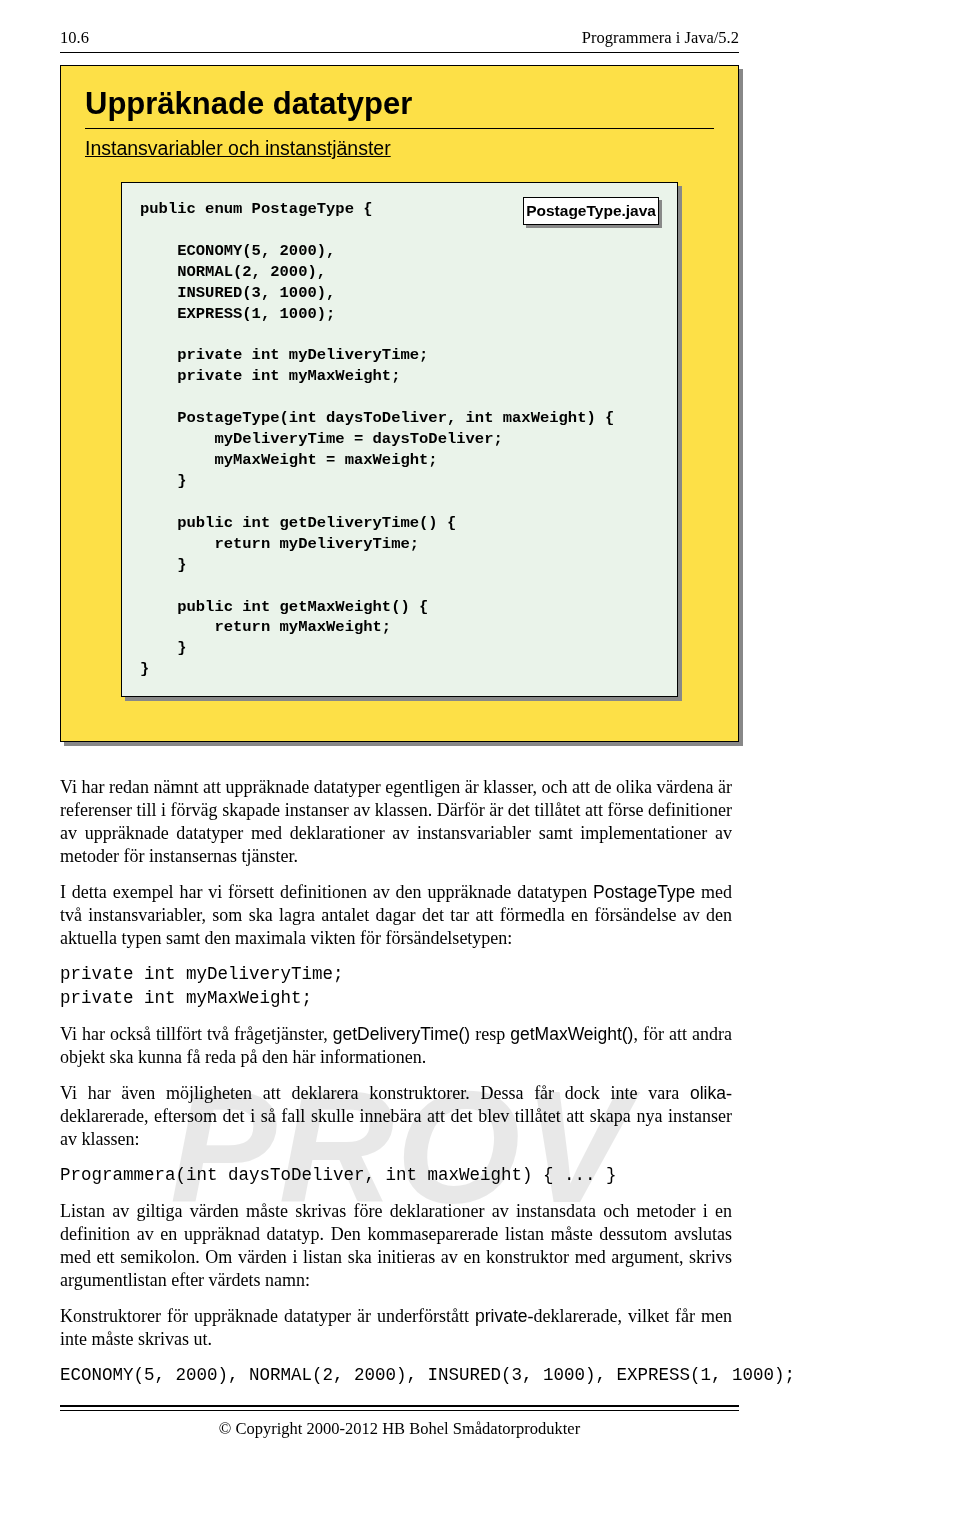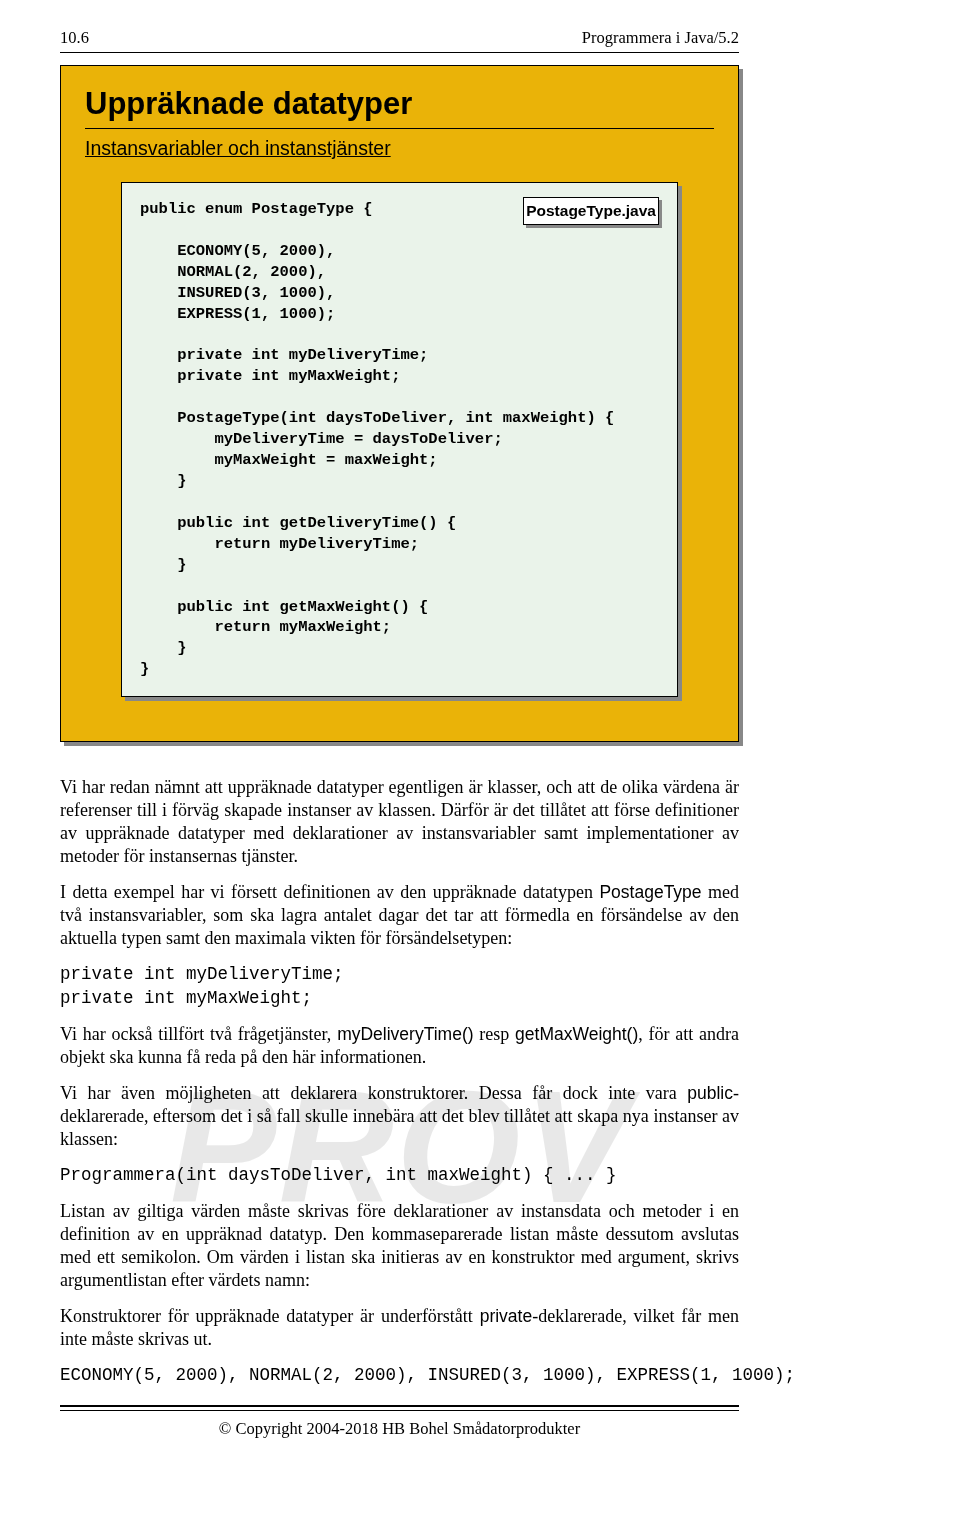--- a/index.html
+++ b/index.html
@@ -23,21 +23,21 @@
     margin-bottom: 4px;
   }
   .header-rule {
     border-bottom: 1.5px solid #000;
     margin-bottom: 12px;
   }
   .outer-panel {
     border: 1.5px solid #000;
     box-shadow: 4px 4px 0 #888;
     padding: 14px 24px 24px 24px;
-    background: #eab308;
+    background: #fde047;
     margin-bottom: 34px;
   }
   .panel-title {
     font-family: Arial, Helvetica, sans-serif;
     font-size: 31px;
     font-weight: bold;
     margin: 6px 0 6px 0;
   }
   .panel-hr {
     border: none;
@@ -74,21 +74,21 @@
     background: #fff;
     box-shadow: 3px 3px 0 #888;
     font-family: Arial, Helvetica, sans-serif;
     font-weight: bold;
     font-size: 15.5px;
     padding: 4px 2px;
   }
   .body-text p {
     font-size: 18px;
     line-height: 1.28;
-    margin: 0 0 13px 0;
+    margin: 0 7px 13px 0;
     text-align: justify;
   }
   .body-text .mono {
     font-family: Liberation Sans, sans-serif;
     font-size: 17.5px;
   }
   .mono-block {
     font-family: "Courier New", Courier, monospace;
     font-size: 17.5px;
     white-space: pre;
@@ -176,35 +176,35 @@
     <p>Vi har redan nämnt att uppräknade datatyper egentligen är klasser, och att de olika värdena är referenser till i förväg skapade instanser av klassen. Därför är det tillåtet att förse definitioner av uppräknade data­typer med deklarationer av instansvariabler samt implementationer av metoder för instansernas tjänster.</p>
 
     <p>
       <span>I detta exempel har vi försett definitionen av den uppräknade datatypen </span><span class="mono">PostageType</span><span> med två instans­variabler, som ska lagra antalet dagar det tar att förmedla en försändelse av den aktuella typen samt den maximala vikten för försändelsetypen:</span>
     </p>
 
     <div class="mono-block">private int myDeliveryTime;
 private int myMaxWeight;</div>
 
     <p>
-      <span>Vi har också tillfört två frågetjänster, </span><span class="mono">myDeliveryTime()</span><span> resp </span><span class="mono">getMaxWeight()</span><span>, för att andra objekt ska kunna få reda på den här informationen.</span>
-    </p>
-
-    <p>
-      <span>Vi har även möjligheten att deklarera konstruktorer. Dessa får dock inte vara </span><span class="mono">public</span><span>-deklarerade, eftersom det i så fall skulle innebära att det blev tillåtet att skapa nya instanser av klassen:</span>
+      <span>Vi har också tillfört två frågetjänster, </span><span class="mono">getDeliveryTime()</span><span> resp </span><span class="mono">getMaxWeight()</span><span>, för att andra objekt ska kunna få reda på den här informationen.</span>
+    </p>
+
+    <p>
+      <span>Vi har även möjligheten att deklarera konstruktorer. Dessa får dock inte vara </span><span class="mono">olika</span><span>-deklarerade, eftersom det i så fall skulle innebära att det blev tillåtet att skapa nya instanser av klassen:</span>
     </p>
 
     <div class="mono-block">Programmera(int daysToDeliver, int maxWeight) { ... }</div>
 
     <p>Listan av giltiga värden måste skrivas före deklarationer av instansdata och metoder i en definition av en uppräknad datatyp. Den kommaseparerade listan måste dessutom avslutas med ett semikolon. Om vär­den i listan ska initieras av en konstruktor med argument, skrivs argumentlistan efter värdets namn:</p>
 
     <p>
       <span>Konstruktorer för uppräknade datatyper är underförstått </span><span class="mono">private</span><span>-deklarerade, vilket får men inte måste skrivas ut.</span>
     </p>
 
     <div class="mono-block">ECONOMY(5, 2000), NORMAL(2, 2000), INSURED(3, 1000), EXPRESS(1, 1000);</div>
   </div>
 
   <div class="footer-rule-outer"></div>
   <div class="footer-rule-inner"></div>
-  <div class="footer-text">© Copyright 2004-2018 HB Bohel Smådatorprodukter</div>
+  <div class="footer-text">© Copyright 2000-2012 HB Bohel Smådatorprodukter</div>
 
 </div>
 
 </body></html>

